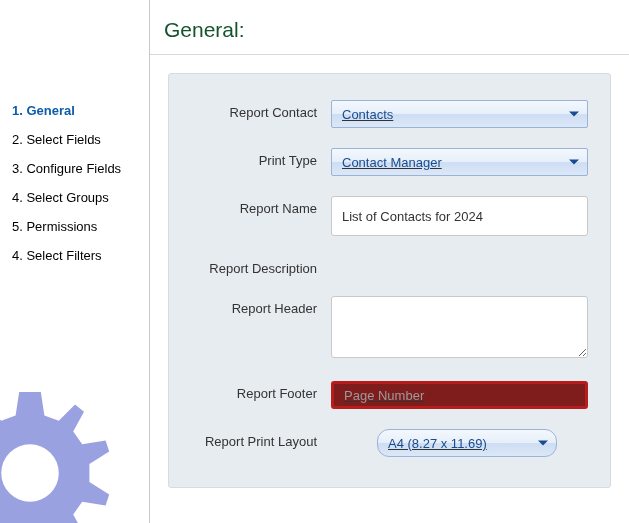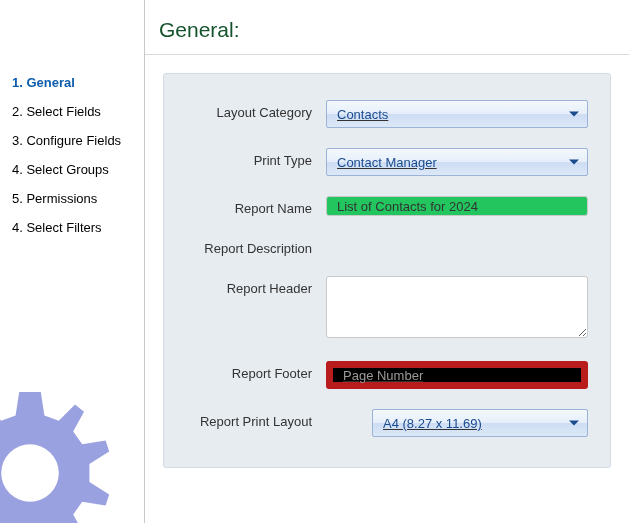--- a/index.html
+++ b/index.html
@@ -9,21 +9,21 @@
       color: #333;
       width: 629px;
       height: 523px;
       background: #fff;
       overflow: hidden;
       position: relative;
     }
     .layout { display: flex; height: 100%; }
     .sidebar {
       width: 150px;
-      padding: 68px 10px 10px 12px;
+      padding: 96px 10px 10px 12px;
       position: relative;
       overflow: hidden;
     }
     .sidebar-divider {
       position: absolute;
       top: 0;
       right: 0;
       width: 1px;
       height: 100%;
       background: #c9c9c9;
@@ -75,65 +75,66 @@
       border: 1px solid #9bb3d6;
       border-radius: 2px;
       background: linear-gradient(to bottom, #f4f8fd 0%, #e6effa 48%, #cdddf3 52%, #dce8f7 100%);
       display: flex;
       align-items: center;
       padding: 0 28px 0 10px;
       color: #1a4b8f;
       cursor: pointer;
     }
     .select.full { width: 100%; }
-    .select.small { width: 216px; }
+    .select.small { width: 180px; border-radius: 12px; }
     .select .caret {
       position: absolute;
       right: 8px;
       top: 50%;
       transform: translateY(-50%);
       width: 0; height: 0;
       border-left: 5px solid transparent;
       border-right: 5px solid transparent;
       border-top: 5px solid #1a4b8f;
     }
     input[type=text].text-input {
       width: 100%;
-      height: 20px;
+      height: 40px;
       border: 1px solid #c9c9c9;
       border-radius: 3px;
       padding: 0 10px;
       font-family: inherit;
       font-size: 13px;
       color: #333;
-      background: #22c55e;
+      background: #ffffff;
     }
     textarea.text-area {
       width: 100%;
       height: 62px;
       border: 1px solid #c9c9c9;
       border-radius: 3px;
       padding: 6px 10px;
       font-family: inherit;
       font-size: 13px;
       color: #333;
       background: #fff;
       resize: both;
     }
     .readonly-input {
       width: 100%;
       height: 28px;
-      border: 7px solid #b91c1c;
+      border: 3px solid #b91c1c;
       border-radius: 3px;
       padding: 0 10px;
       font-family: inherit;
       font-size: 13px;
       color: #9a9a9a;
-      background: #000000;
+      background: #7f1d1d;
       display: flex;
+      align-items: center;
     }
   </style>
 </head>
 <body>
 
 <div class="layout">
   <nav class="sidebar">
     <div class="sidebar-item active"><span>1. General</span></div>
     <div class="sidebar-item"><span>2. Select Fields</span></div>
     <div class="sidebar-item"><span>3. Configure Fields</span></div>
@@ -148,21 +149,21 @@
       </g>
     </svg>
   </nav>
 
   <main class="main">
     <h1 class="page-title">General:</h1>
 
     <div class="panel">
 
       <div class="row">
-        <div class="row-label">Layout Category</div>
+        <div class="row-label">Report Contact</div>
         <div class="row-control">
           <div class="select full">
             <span>Contacts</span>
             <span class="caret"></span>
           </div>
         </div>
       </div>
 
       <div class="row">
         <div class="row-label">Print Type</div>

